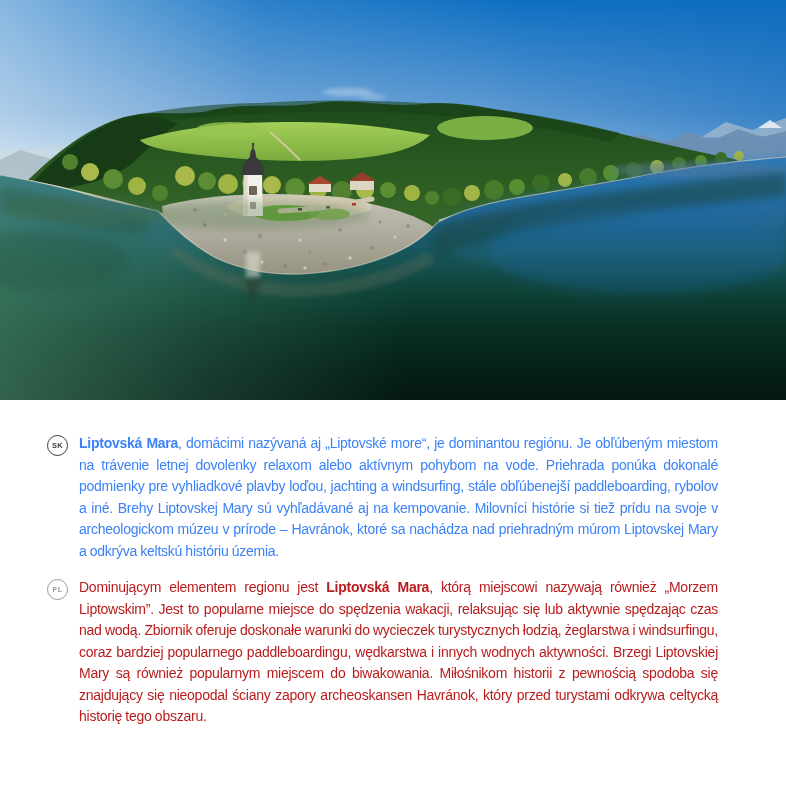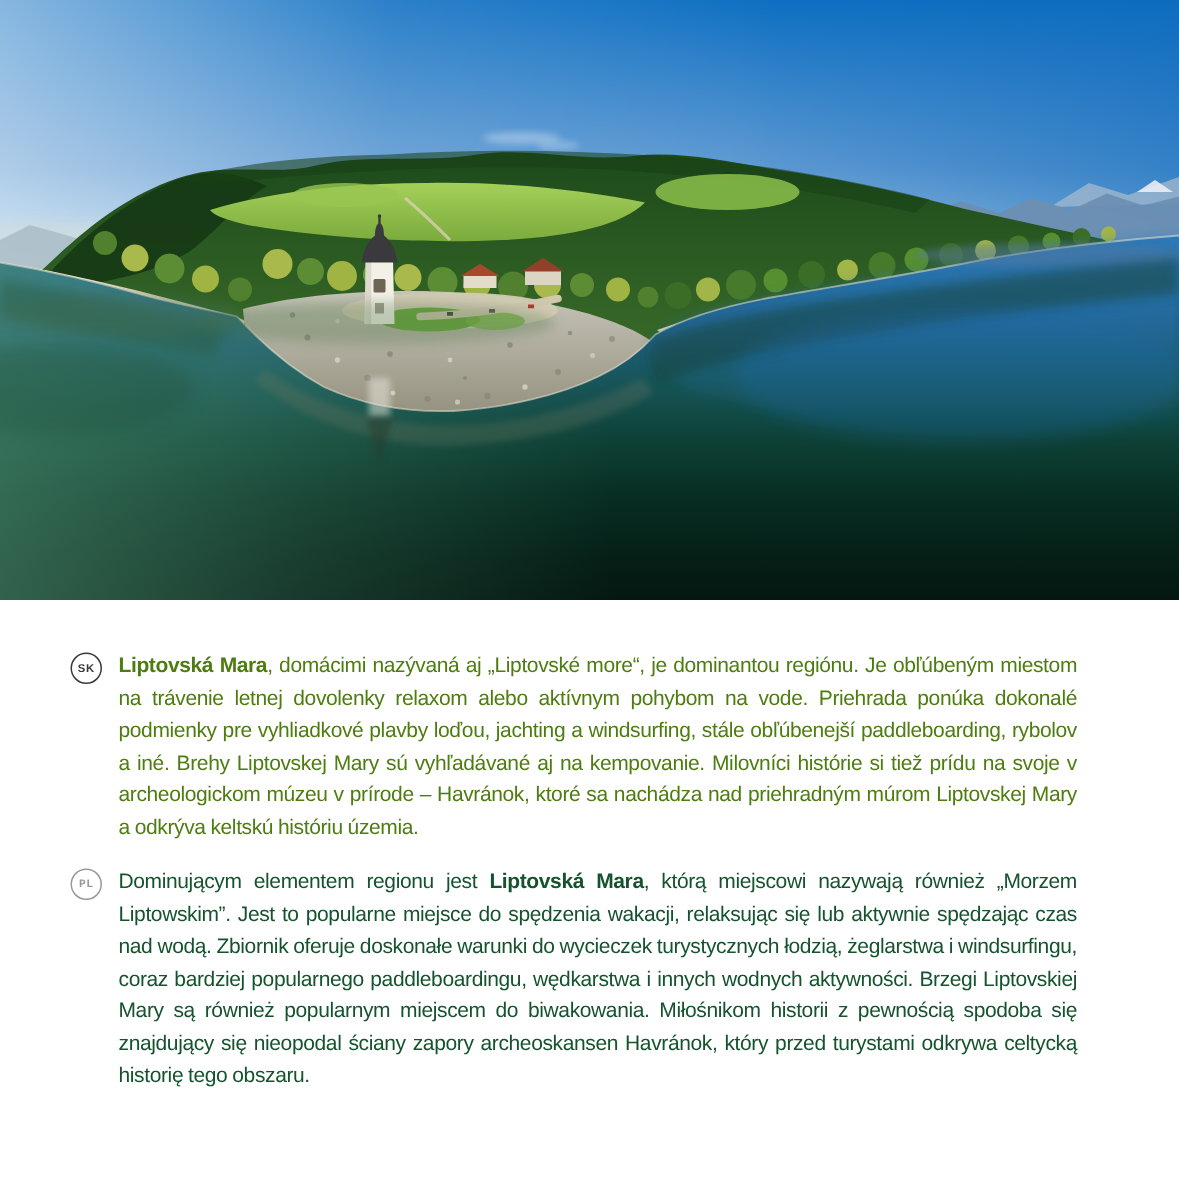--- a/index.html
+++ b/index.html
@@ -9,24 +9,24 @@
   .hero svg{display:block;}
   .content{position:absolute;top:400px;left:0;width:786px;box-sizing:border-box;
            padding:33px 68px 0 47px;}
   .para{display:flex;align-items:flex-start;}
   .para + .para{margin-top:15px;}
   .badge{flex:0 0 auto;width:19px;height:19px;border-radius:50%;
          border:1.2px solid #3a3a3a;display:flex;align-items:center;justify-content:center;
          font-size:7.5px;font-weight:700;letter-spacing:.4px;color:#3a3a3a;
          margin-top:2px;margin-right:11px;}
   .para-text{flex:1;font-size:14px;line-height:21.5px;text-align:justify;
-             color:#4d7c0f;letter-spacing:-0.25px;word-spacing:-0.4px;}
+             color:#3b82f6;letter-spacing:-0.25px;word-spacing:-0.4px;}
   .para-text b{font-weight:700;}
   .para.pl .badge{border-color:#999999;color:#999999;font-family:Liberation Mono, monospace;}
-  .para.pl .para-text{color:#14532d;}
+  .para.pl .para-text{color:#b91c1c;}
 </style>
 </head>
 <body>
 
 <div class="page">
 
   <figure class="hero" style="margin:0">
     <svg width="786" height="400" viewBox="0 0 786 400">
       <defs>
         <linearGradient id="skyG" x1="0" y1="0" x2="0" y2="1">

